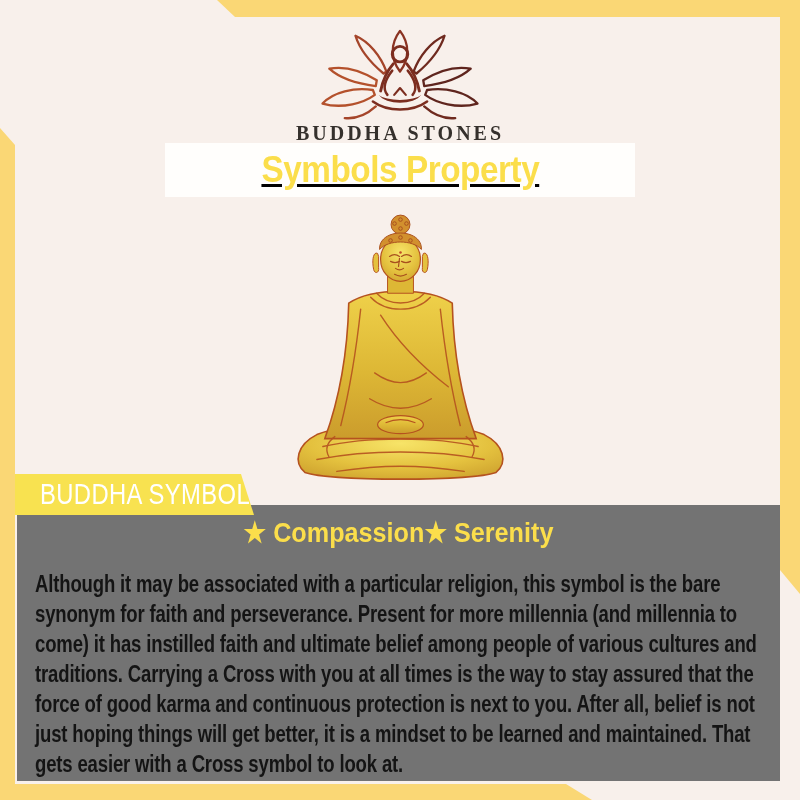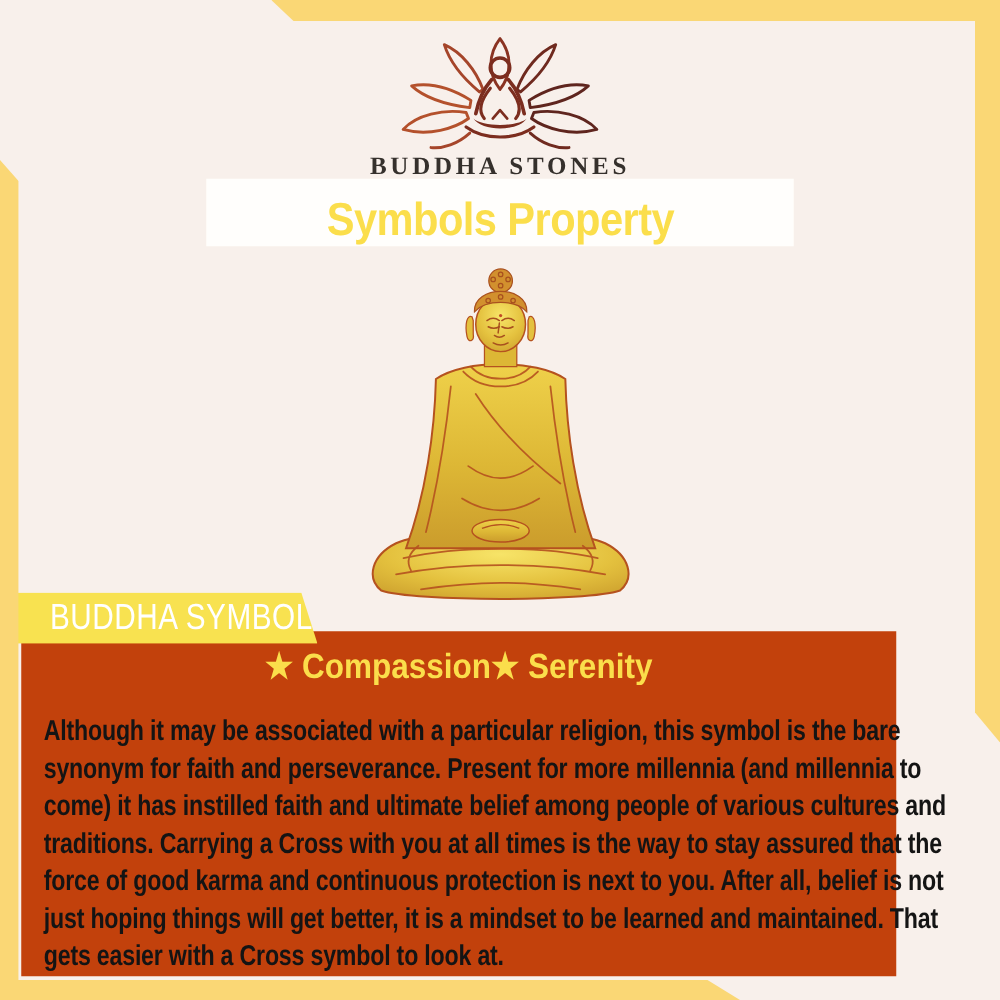--- a/index.html
+++ b/index.html
@@ -26,21 +26,21 @@
   .logo-svg{display:block;margin:0 auto;}
   .brand-name{
     margin-top:2px;
     font-family:"Liberation Serif", serif;
     font-size:20px;letter-spacing:3px;color:#35302C;font-weight:600;
   }
 
   
   .title-band{
     left:165px;top:143px;width:470px;height:54px;background:#FFFEFC;z-index:2;
-    display:flex;align-items:flex-end;justify-content:center;
+    display:flex;align-items:center;justify-content:center;text-decoration:underline;
   }
   .title-text{
     font-size:37px;font-weight:bold;color:#FBDE4B;
     transform:scaleX(.9);transform-origin:center;
     letter-spacing:-.5px;white-space:nowrap;
   }
 
   
   .statue{left:291px;top:211px;z-index:3;}
 
@@ -51,21 +51,21 @@
     display:flex;align-items:center;margin-top:24px;
   }
   .ribbon-text{
     margin-left:40px;font-size:29px;color:#FFFFFF;font-weight:500;
     transform:scaleX(.82);transform-origin:left center;white-space:nowrap;
     letter-spacing:.5px;
   }
 
   
   .panel{
-    left:17px;top:505px;width:700px;height:276px;background:#c2410c;z-index:2;
+    left:17px;top:505px;width:763px;height:276px;background:#737373;z-index:2;
   }
   .props-heading{
     margin-top:11px;text-align:center;
     font-size:28px;font-weight:bold;color:#FBDE4B;
     transform:scaleX(.9);transform-origin:center;white-space:nowrap;
   }
   .desc-clip{position:absolute;left:18px;top:64px;width:730px;height:220px;}
   .desc-text{
     margin:0;width:905px;
     transform:scaleX(.806);transform-origin:left top;

